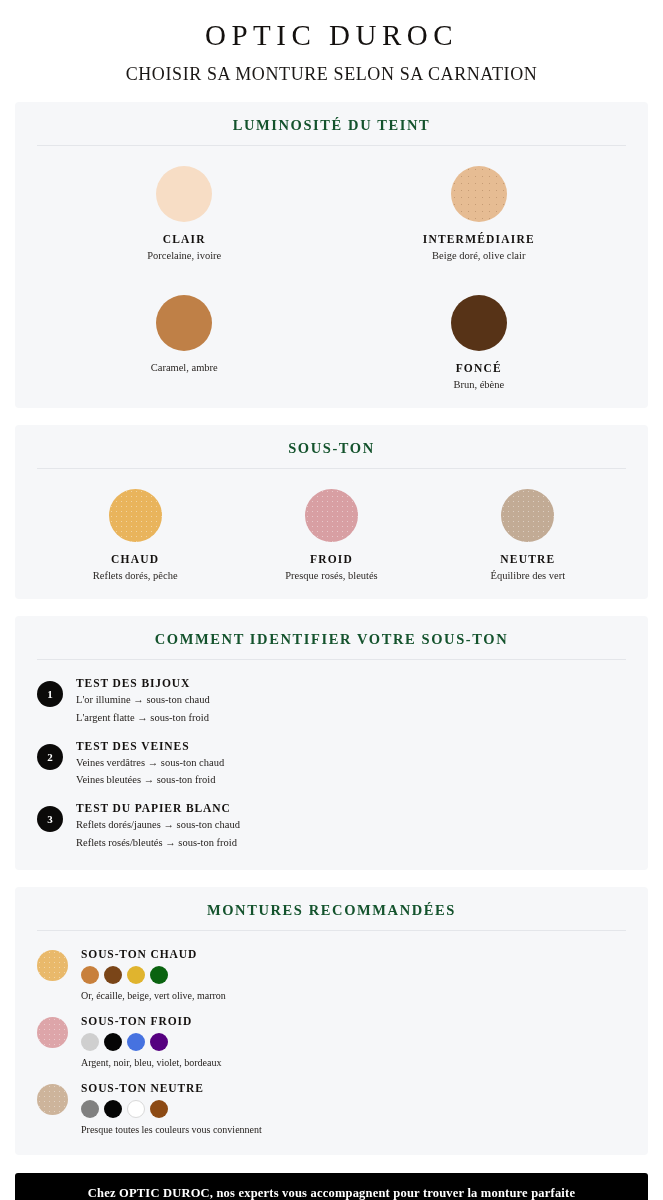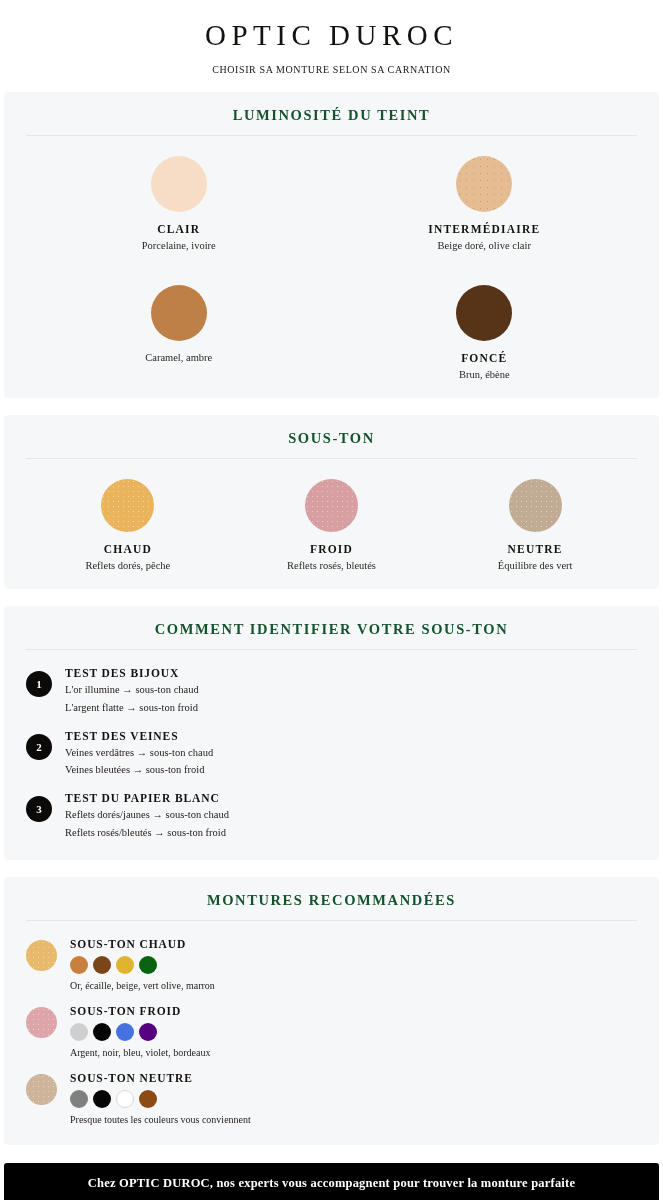--- a/index.html
+++ b/index.html
@@ -9,37 +9,37 @@
     height: 1200px;
     background: #ffffff;
     font-family: "Liberation Serif", "DejaVu Serif", serif;
     color: #14110f;
     overflow: hidden;
   }
 
   .page {
     width: 663px;
     height: 1200px;
-    padding: 0 4px;
+    padding: 0 15px;
     position: relative;
   }
 
   
   .header { text-align: center; padding-top: 18px; }
 
   .brand-title {
     font-size: 29px;
     letter-spacing: 5.5px;
     font-weight: 400;
     color: #14110f;
     line-height: 1.2;
   }
 
   .brand-subtitle {
-    font-size: 10px;
+    font-size: 18px;
     letter-spacing: 0.6px;
     color: #1a1715;
     margin-top: 11px;
   }
 
   
   .card {
     background: #f6f7f9;
     border-radius: 4px;
     margin-top: 17px;
@@ -294,21 +294,21 @@
     <div class="card-divider"></div>
     <div class="under-row" id="under-row">
         <div class="under-cell">
           <div class="under-swatch" style="background: rgb(233, 180, 92);"></div>
           <div class="under-name">CHAUD</div>
           <div class="under-desc">Reflets dorés, pêche</div>
         </div>
         <div class="under-cell">
           <div class="under-swatch" style="background: rgb(216, 159, 163);"></div>
           <div class="under-name">FROID</div>
-          <div class="under-desc">Reflets rosés, bleutés</div>
+          <div class="under-desc">Presque rosés, bleutés</div>
         </div>
         <div class="under-cell">
           <div class="under-swatch" style="background: rgb(194, 171, 149);"></div>
           <div class="under-name">NEUTRE</div>
           <div class="under-desc">Équilibre des vert</div>
         </div>
       </div>
   </div>
 
   <div class="card">

